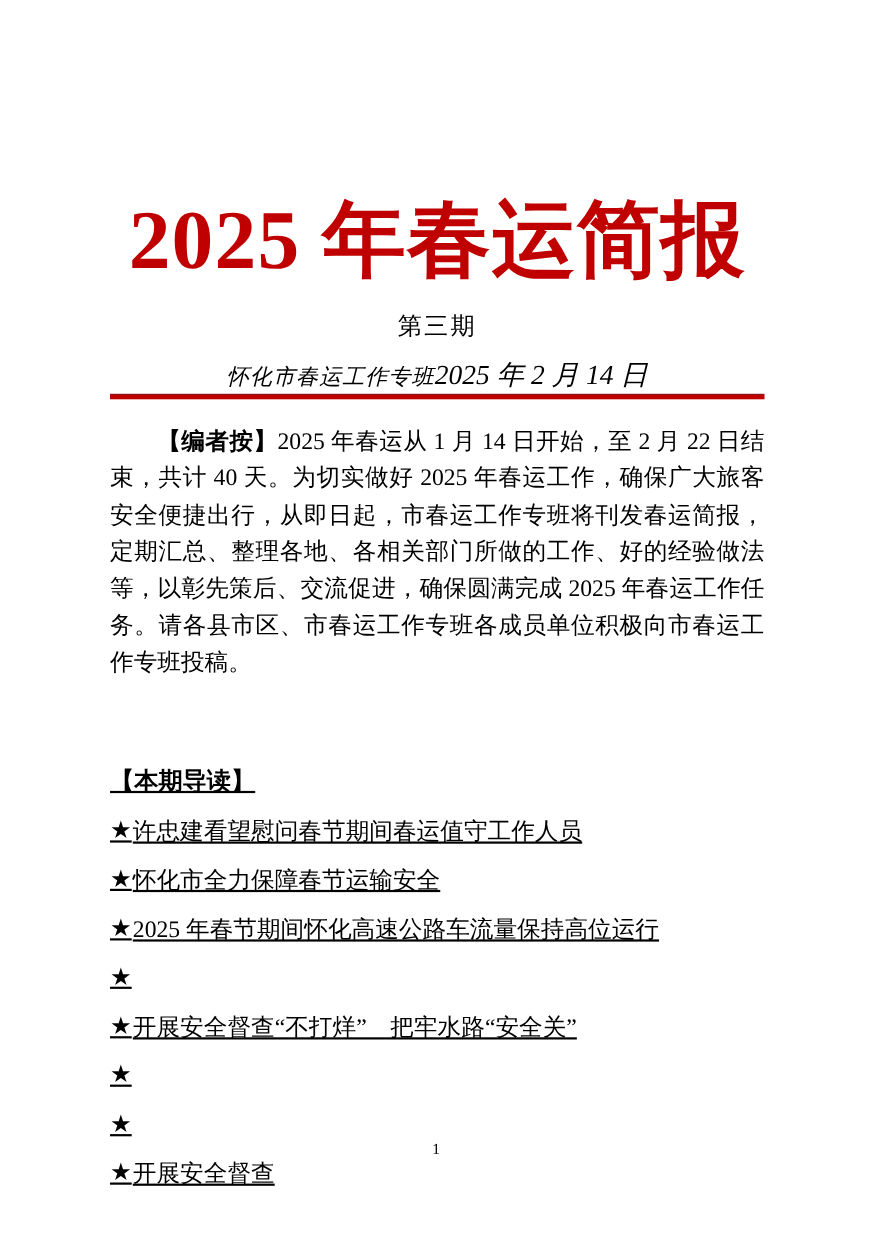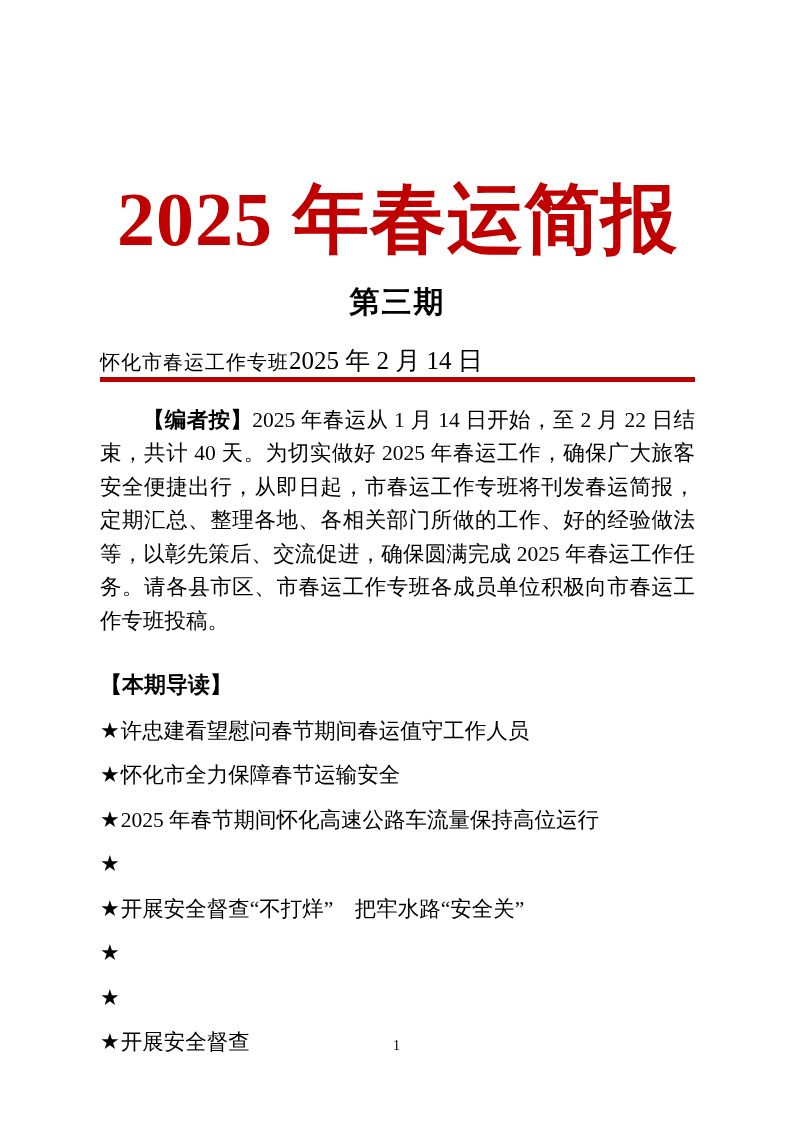--- a/index.html
+++ b/index.html
@@ -26,32 +26,33 @@
     line-height: 1.08;
     font-weight: bold;
     color: var(--title-red, #c00000);
     font-family: "Liberation Serif", "DejaVu Serif", serif;
     letter-spacing: 1px;
     white-space: nowrap;
   }
   .issue {
     margin-top: 22px;
     text-align: center;
-    font-size: 30px;
-    font-weight: 700;
+    font-size: 22px;
+    font-weight: 400;
     font-family: "Liberation Sans", "DejaVu Sans", sans-serif;
     letter-spacing: 2px;
   }
   .masthead {
-    margin-top: 26px;
+    margin-top: 18px;
     display: flex;
-    justify-content: flex-start;
+    justify-content: center;
     align-items: baseline;
     font-size: 20px;
     line-height: 24px;
+    font-style: italic;
   }
   .masthead .org {
     font-family: "Liberation Serif", "DejaVu Serif", serif;
     letter-spacing: 1px;
   }
   .masthead .date {
     font-family: "Liberation Serif", "DejaVu Serif", serif;
     font-size: 25px;
   }
   .rule {
@@ -62,21 +63,22 @@
   }
   .editor-note {
     font-size: 21.5px;
     line-height: 33.5px;
     text-align: justify;
     text-indent: 2em;
     font-family: "Liberation Serif", "DejaVu Serif", serif;
   }
   .editor-note .note-label { font-weight: bold; }
   .toc {
-    margin-top: 32px;
+    margin-top: 76px;
+    text-decoration: underline;
   }
   .toc-heading {
     font-size: 22px;
     font-weight: 700;
     font-family: "Liberation Sans", "DejaVu Sans", sans-serif;
     line-height: 30px;
   }
   .toc-list {
     margin: 0; padding: 0;
     list-style: none;

